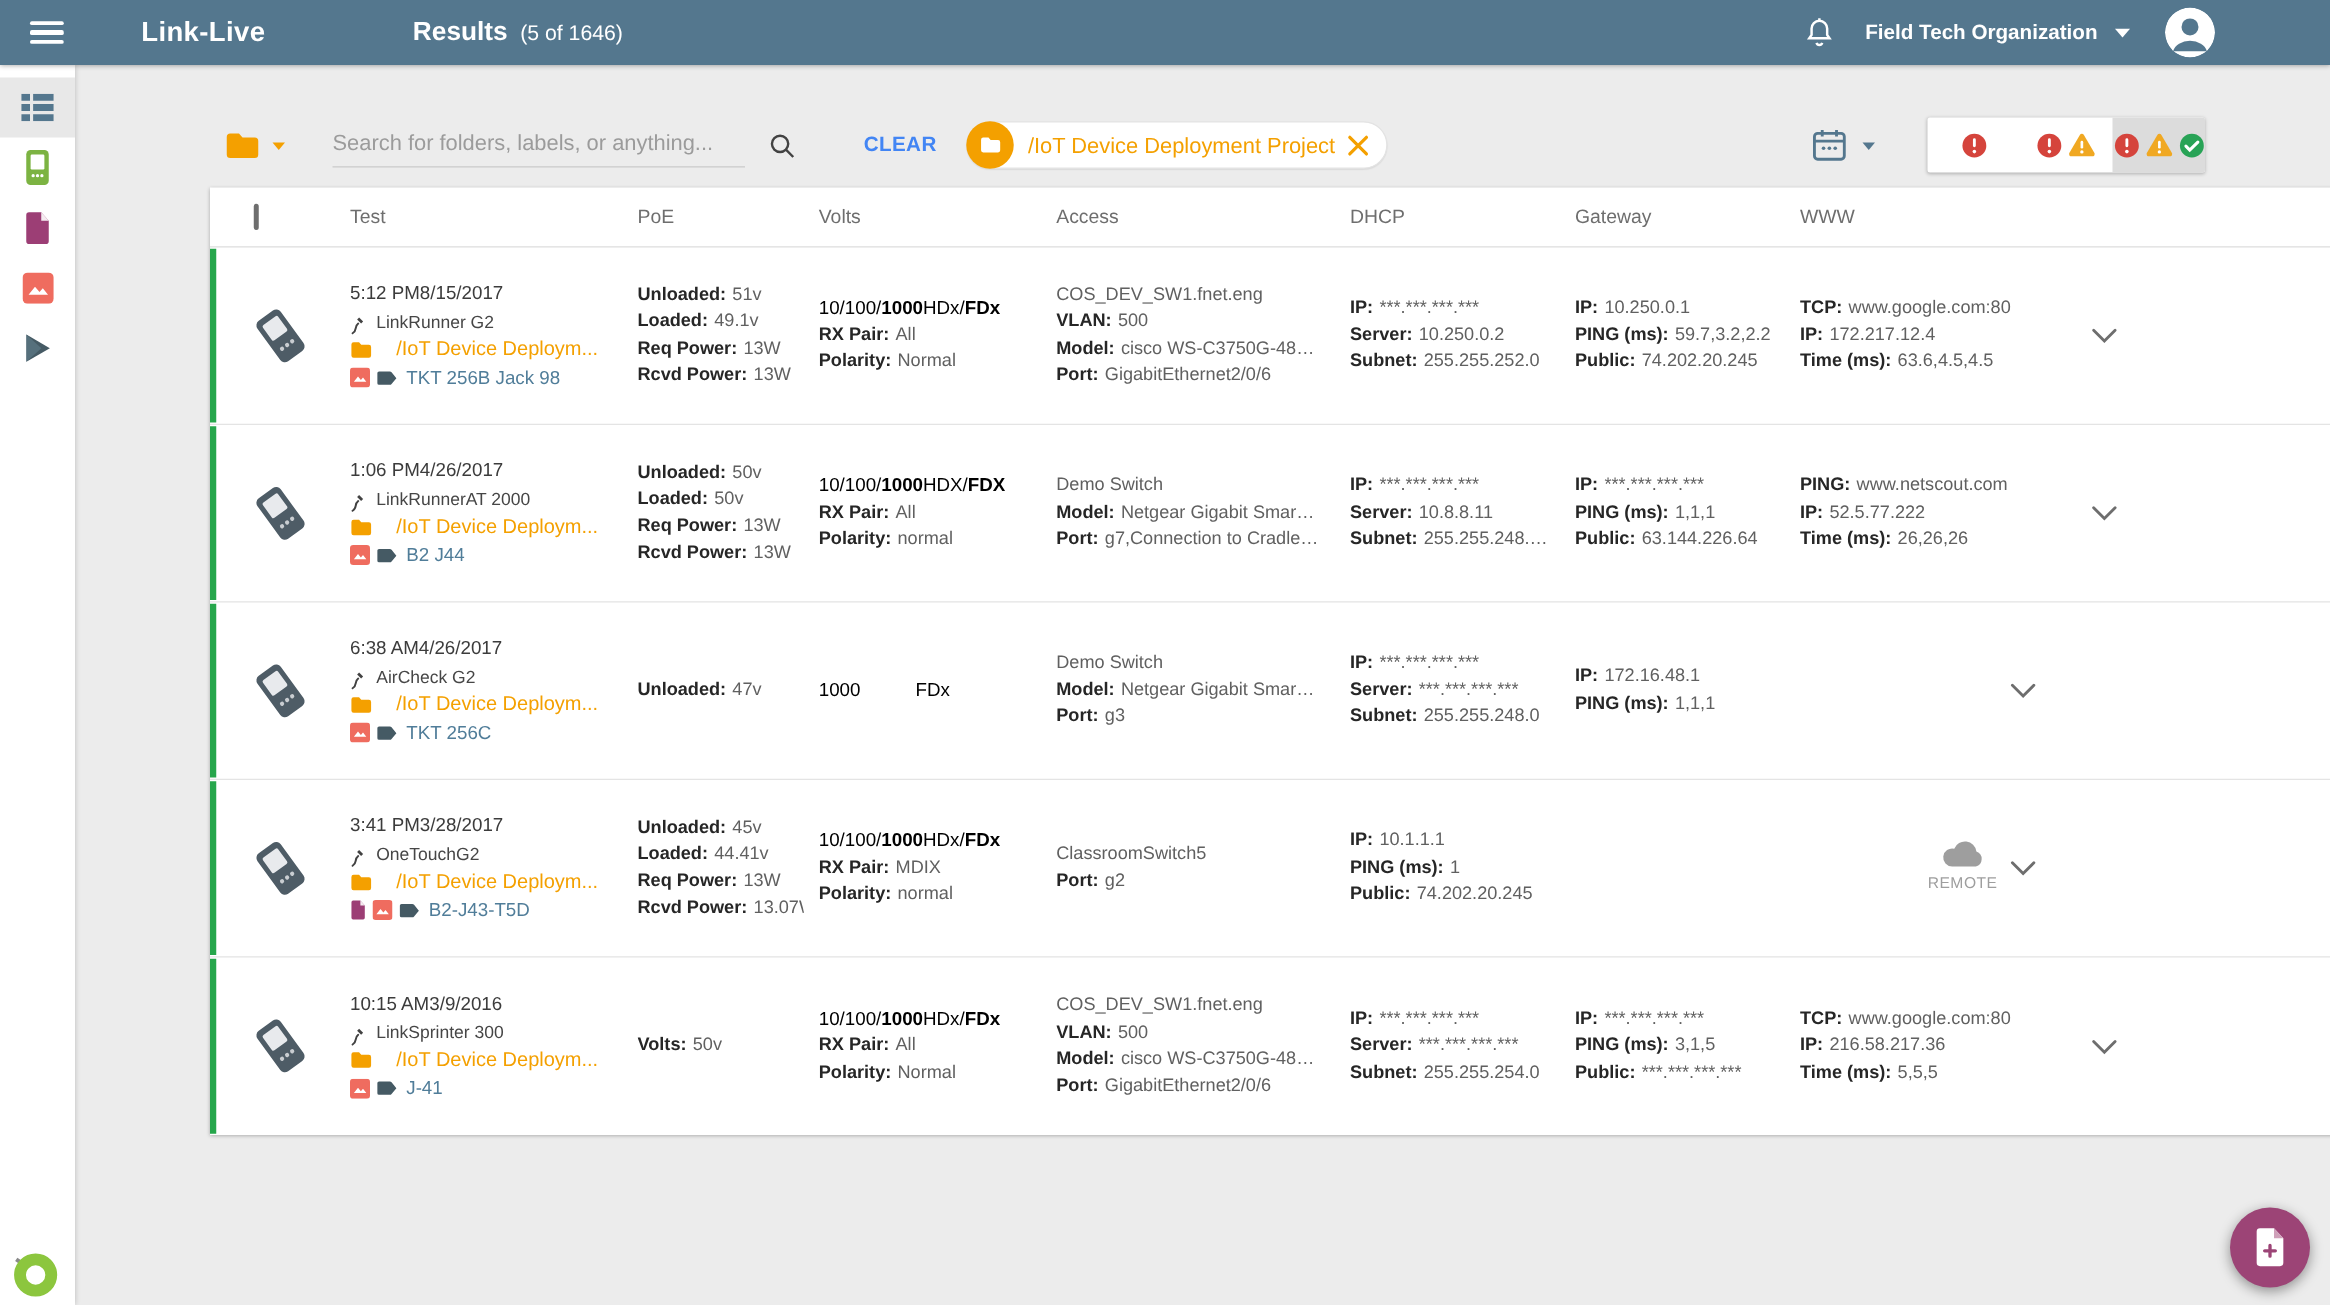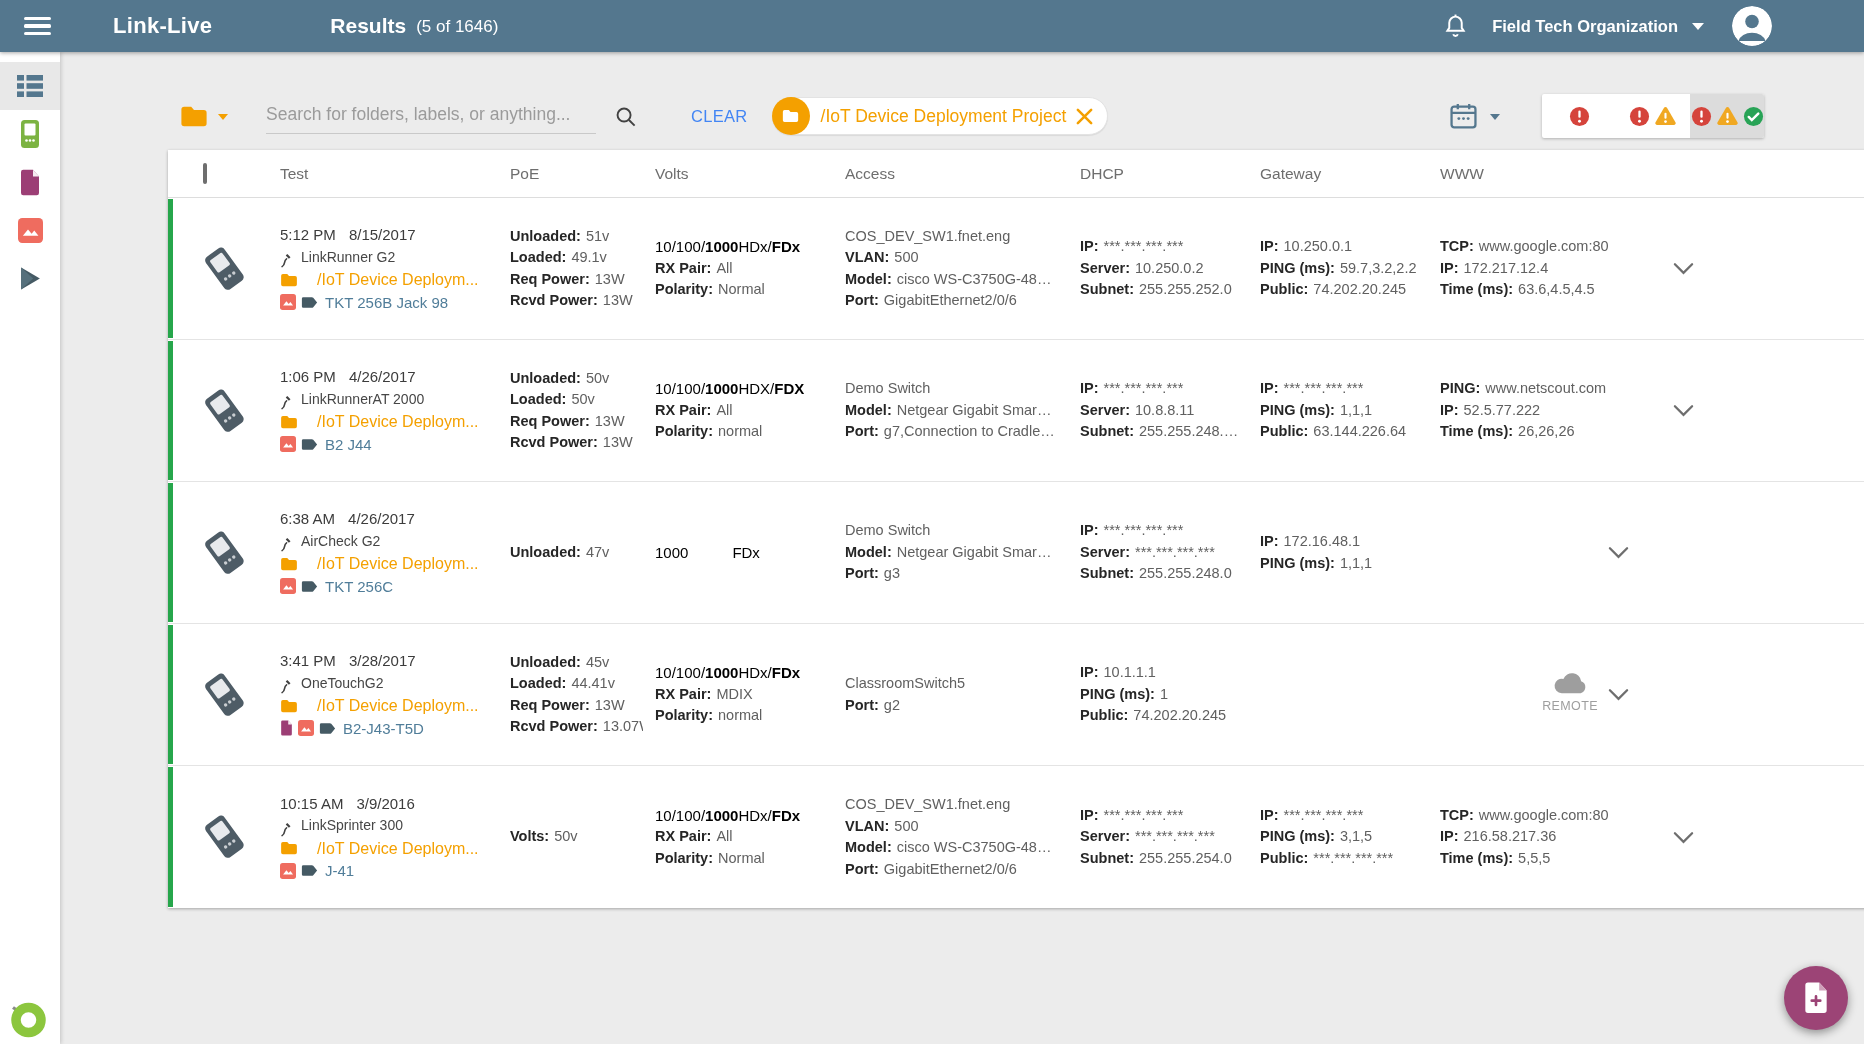--- a/index.html
+++ b/index.html
@@ -27,21 +27,21 @@
 .slogo{position:absolute;bottom:6px;left:7px;width:40px;height:40px}
 
 
 .filterbar{position:absolute;top:52px;left:60px;right:0;height:128px;display:flex;align-items:center}
 .folder-btn{margin-left:120px;display:flex;align-items:center;cursor:pointer}
 .fcaret{width:0;height:0;border:5.5px solid transparent;border-top:6.5px solid var(--accent-orange,#F4A000);margin-left:10px;margin-top:6px}
 .searchwrap{margin-left:38px;display:flex;align-items:center}
 .search-input{width:330px;border:0;outline:0;background:transparent;border-bottom:1px solid #C9C9C9;font-size:17.5px;padding:5px 0 8px;color:#444;font-family:inherit}
 .search-input::placeholder{color:#9B9B9B}
 .sicon{margin-left:18px;width:23px;height:23px;cursor:pointer}
-.clear-btn{margin-left:54px;font-size:16.5px;font-weight:normal;color:var(--clear-blue,#4285F4);letter-spacing:.3px;cursor:pointer}
+.clear-btn{margin-left:54px;font-size:16.5px;font-weight:bold;color:var(--clear-blue,#4285F4);letter-spacing:.3px;cursor:pointer}
 .chip{margin-left:24px;height:38px;background:#fff;border:1px solid #E3E3E3;border-radius:19px;display:flex;align-items:center;padding-right:13px;box-shadow:0 1px 1px rgba(0,0,0,.08);cursor:pointer}
 .chip-circ{width:38px;height:38px;border-radius:50%;background:var(--accent-orange,#F4A000);display:flex;align-items:center;justify-content:center;margin-left:-1px;flex:none}
 .chip-txt{margin:0 9px 0 11px;font-size:17.5px;color:var(--accent-orange,#F4A000);white-space:nowrap}
 .chip-x{width:19px;height:19px;cursor:pointer}
 .cal-btn{margin-left:auto;display:flex;align-items:center;cursor:pointer}
 .ccaret{width:0;height:0;border:5.5px solid transparent;border-top:6.5px solid #54778E;margin-left:13px;margin-top:6px}
 .segmented{margin-left:42px;margin-right:100px;display:flex;height:44px;background:#fff;border-radius:2px;box-shadow:0 1px 3px rgba(0,0,0,.25);overflow:hidden}
 .seg{width:74px;display:flex;align-items:center;justify-content:center;gap:4px;cursor:pointer}
 .seg.sel{background:#DCDCDC}
 
@@ -49,21 +49,21 @@
 .card{position:absolute;top:150px;left:168px;width:1783px;background:#fff;box-shadow:0 1px 3px rgba(0,0,0,.3)}
 .grid9{display:grid;grid-template-columns:112px 230px 145px 190px 235px 180px 180px 211px 65px}
 .thead{height:48px;align-items:center;border-bottom:1px solid #DDD;color:#6E6E6E;font-size:15.5px}
 .cb{width:21px;height:21px;border:2px solid #6E6E6E;border-radius:2px;margin-left:35px;cursor:pointer}
 .trow{height:142px;position:relative;border-bottom:1px solid #E4E4E4;cursor:pointer}
 .trow:last-child{border-bottom:0}
 .greenbar{position:absolute;left:0;top:1px;bottom:1px;width:5px;background:var(--row-status-green,#26A64B)}
 .cell{display:flex;flex-direction:column;justify-content:center;padding-right:12px;font-size:14.5px;line-height:21.5px;overflow:hidden}
 .c-dev{align-items:center;justify-content:center;padding-right:0}
 .c-test{gap:1px}
-.l1{font-size:15px;color:#3C3C3C;display:flex;gap:13px}
+.l1{font-size:15px;color:#3C3C3C;display:flex;}
 .l2{display:flex;align-items:flex-end;gap:6px;color:#464646;font-size:14px}
 .l3{display:flex;align-items:center;gap:19px;color:var(--accent-orange,#F4A000);font-size:16px;white-space:nowrap}
 .l4{display:flex;align-items:center;gap:7px;font-size:15px;color:var(--label-link,#507D99);white-space:nowrap}
 .licons{display:flex;align-items:center;gap:5px}
 .kv{white-space:nowrap;overflow:hidden;text-overflow:clip}
 .k{font-weight:bold;color:#262626;margin-right:5px}
 .v{color:#606060}
 .linktop{font-size:15px;color:#000000;white-space:nowrap}
 .linktop .b{font-weight:bold}
 .linktop .gap{margin-left:44px}

